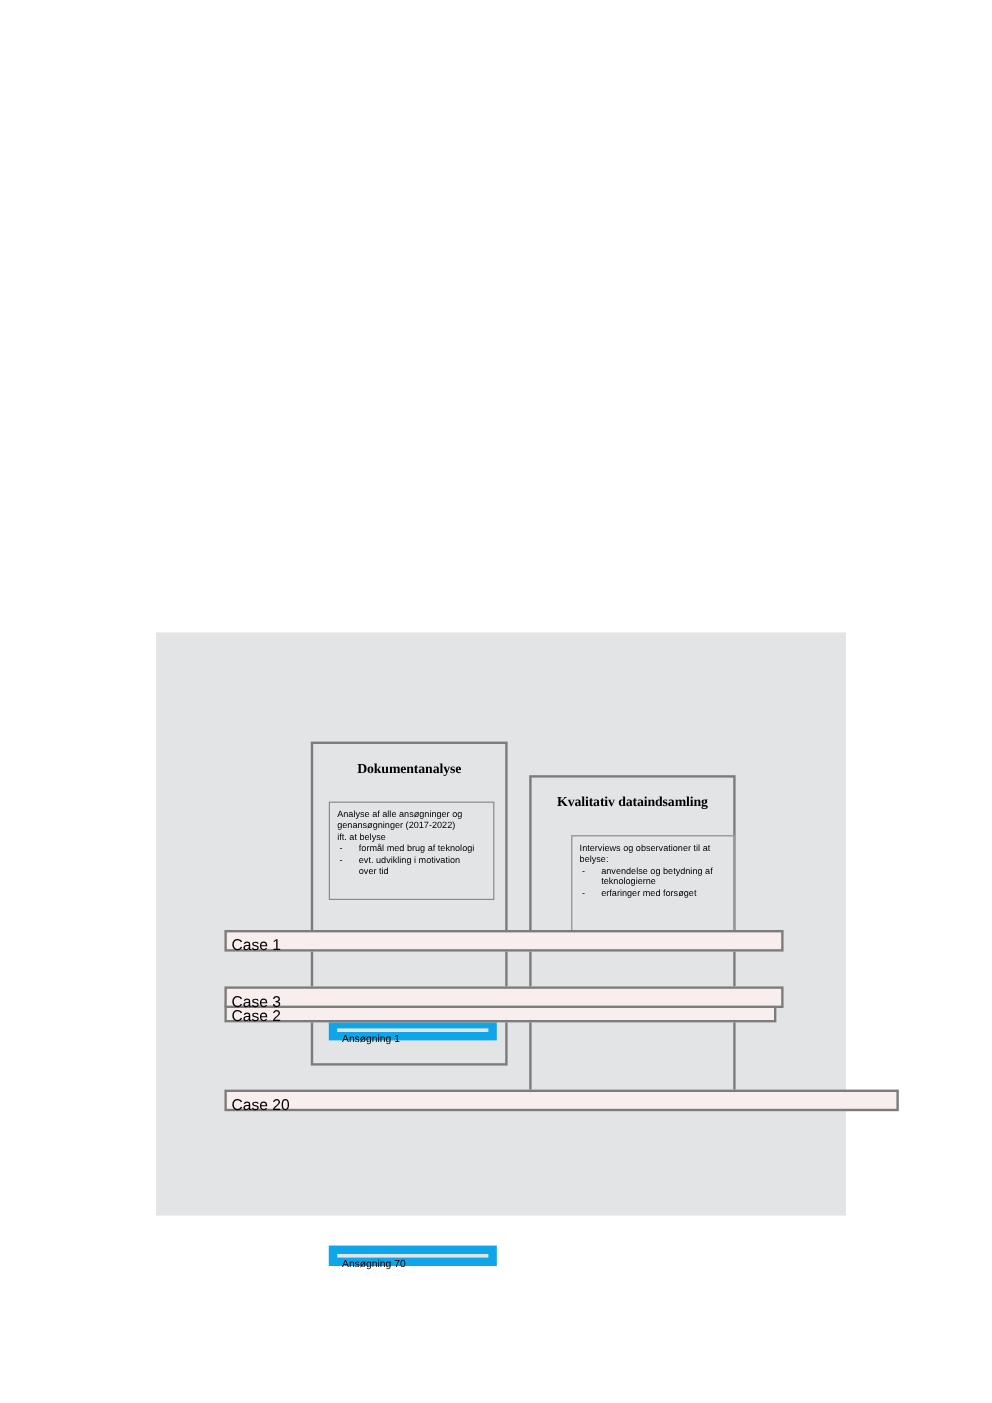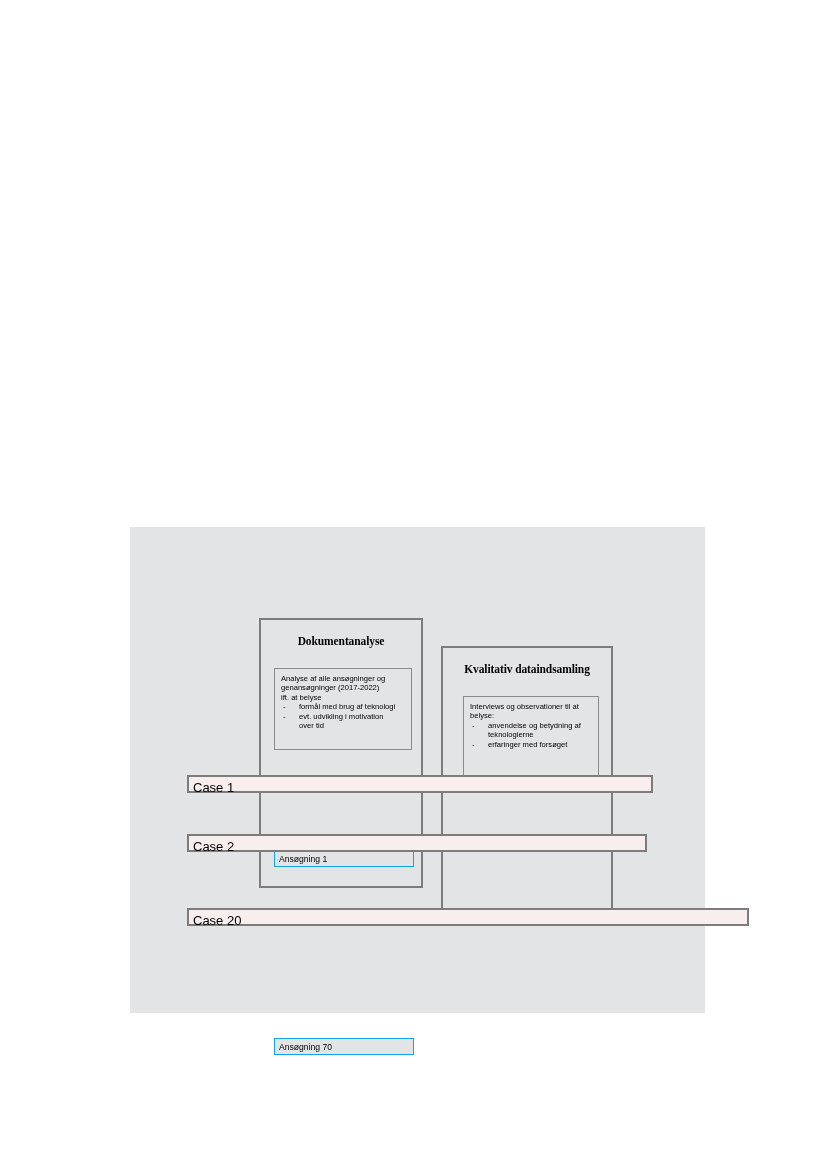--- a/index.html
+++ b/index.html
@@ -66,21 +66,21 @@
     border: 1px solid #8a8a8a;
     padding: 5px 6px 20px 6px;
   }
   #desc-documentanalyse {
     left: 13px;
     top: 48px;
     width: 138px;
     height: 82px;
   }
   #desc-kvalitativ {
-    left: 20px;
+    left: 33px;
     top: 48px;
     width: 136px;
     height: 92px;
   }
   .desc-lead {
     font-size: 7.6px;
     line-height: 9.4px;
     color: #000;
     margin: 0;
     white-space: pre-line;
@@ -101,21 +101,21 @@
     position: absolute;
     left: 2px;
     top: 0;
   }
 
   
   .app-box {
     position: absolute;
     box-sizing: border-box;
     background: #e3e4e6;
-    border: 1px solid #0ea5e9;
+    border: 7px solid #0ea5e9;
     font-size: 8.6px;
     color: #000;
     padding: 3px 0 0 4px;
     height: 17px;
     left: 13px;
     width: 140px;
   }
   #app-box-first { top: 230px; }   
   #app-box-last  { top: 418px; }   
 
@@ -179,17 +179,20 @@
       </ul>
     </div>
   </div>
 
   <div class="case-bar" id="case-bar-0">
     <span class="case-label">Case 1</span>
   </div>
   <div class="case-bar" id="case-bar-1">
     <span class="case-label">Case 2</span>
   </div>
+  <div class="case-bar" id="case-bar-2">
+    <span class="case-label">Case 3</span>
+  </div>
   <div class="case-bar" id="case-bar-3">
     <span class="case-label">Case 20</span>
   </div>
 
 </div>
 
 </body></html>

